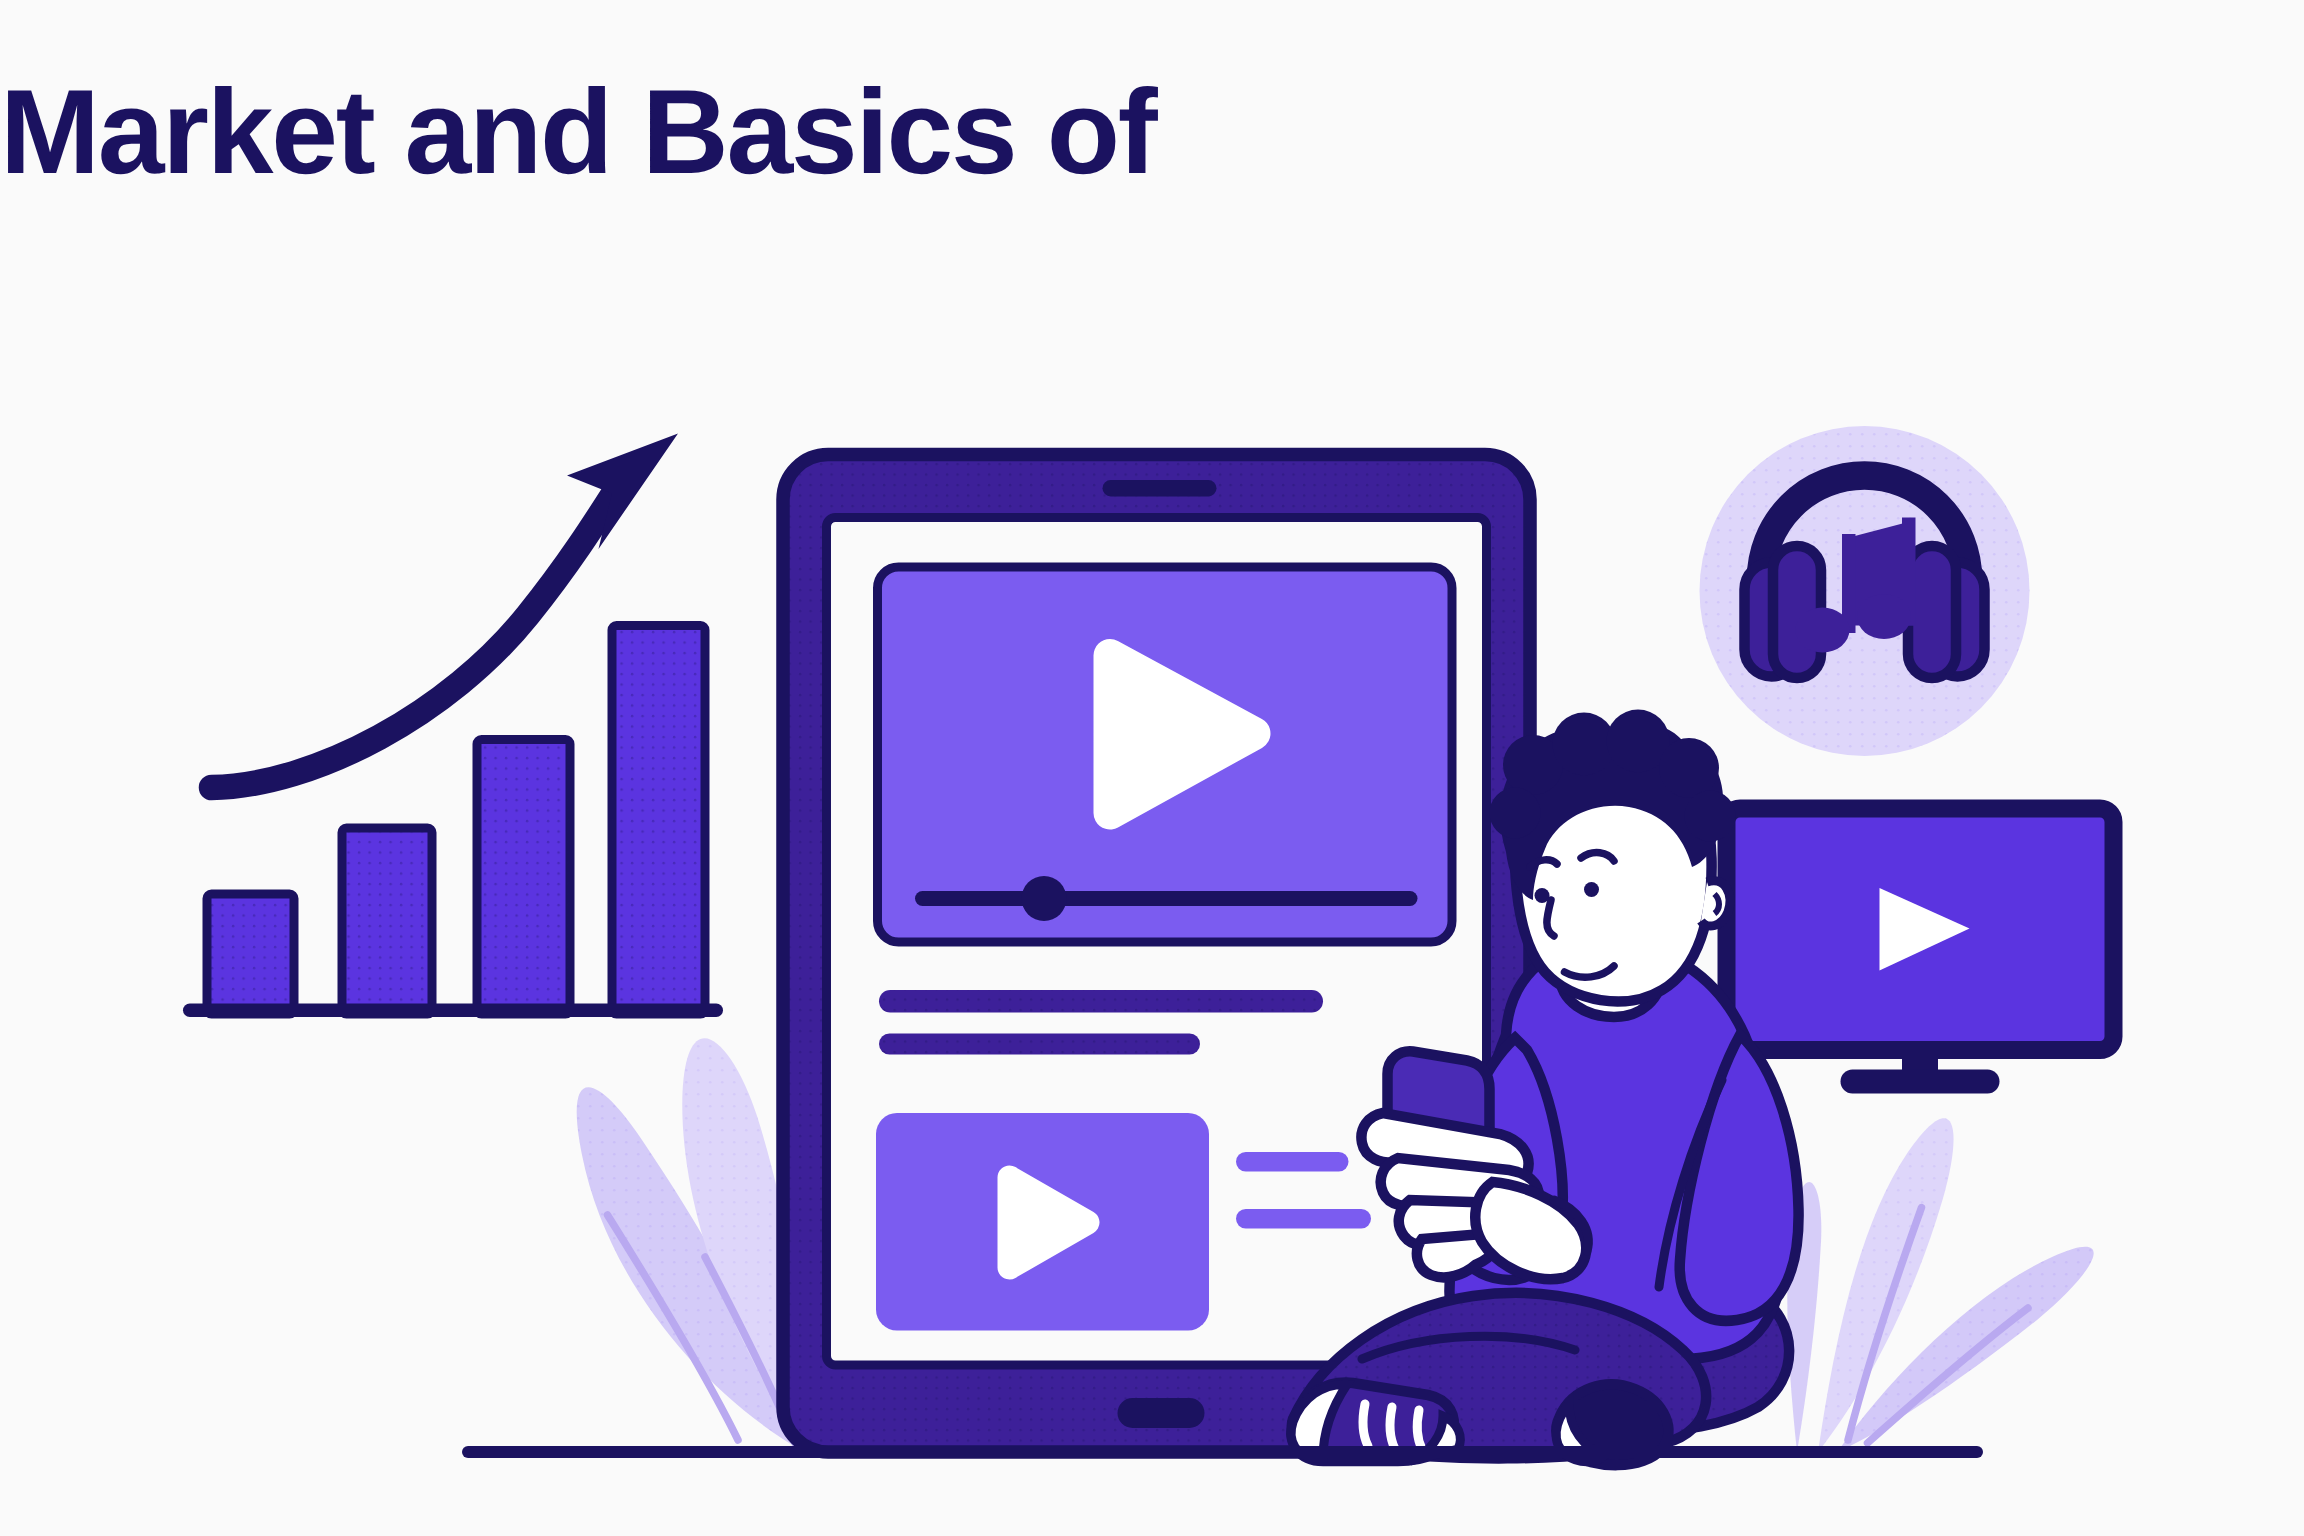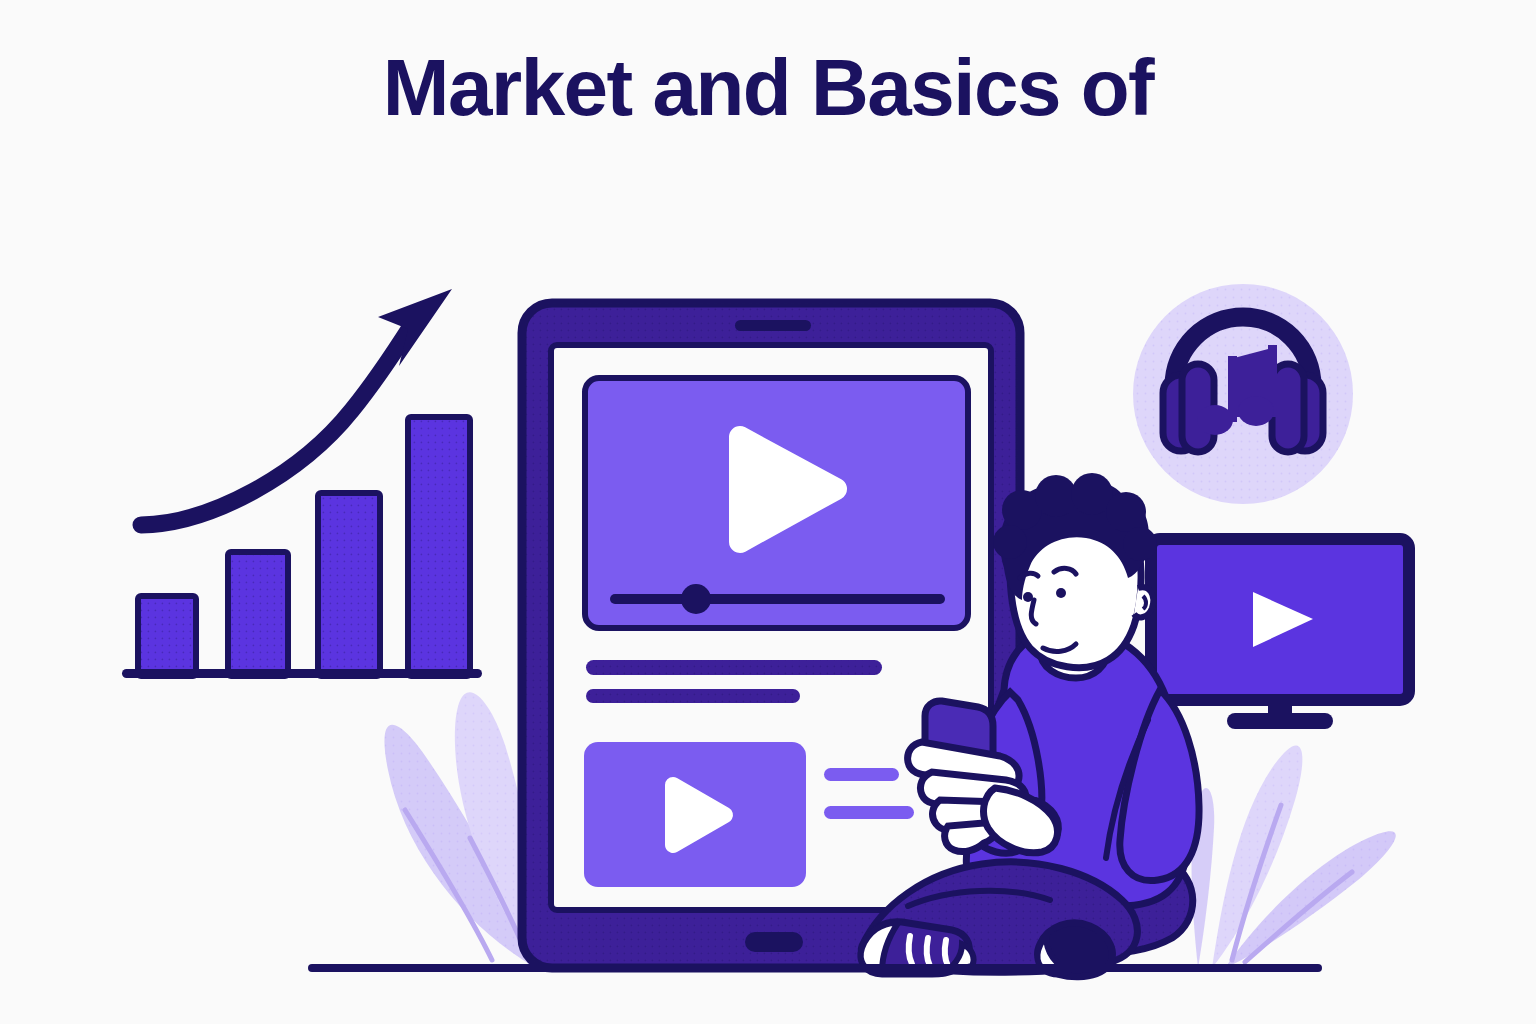--- a/index.html
+++ b/index.html
@@ -6,21 +6,21 @@
   body{
     width:1536px;height:1024px;
     background:#fafafa;
     font-family:"Liberation Sans", sans-serif;
     overflow:hidden;
   }
   #stage{position:relative;width:1536px;height:1024px;background:#fafafa;}
   #art{position:absolute;inset:0;}
   .title-wrap{
     position:absolute;left:0;top:48px;width:1536px;
-    text-align:center;pointer-events:none;
+    text-align:left;pointer-events:none;
   }
   .title-line{
     font-family:"Liberation Sans", sans-serif;
     font-weight:700;
     font-size:80px;
     line-height:0.99;
     letter-spacing:-1.5px;
     color:#1b1260;
   }
 </style>

